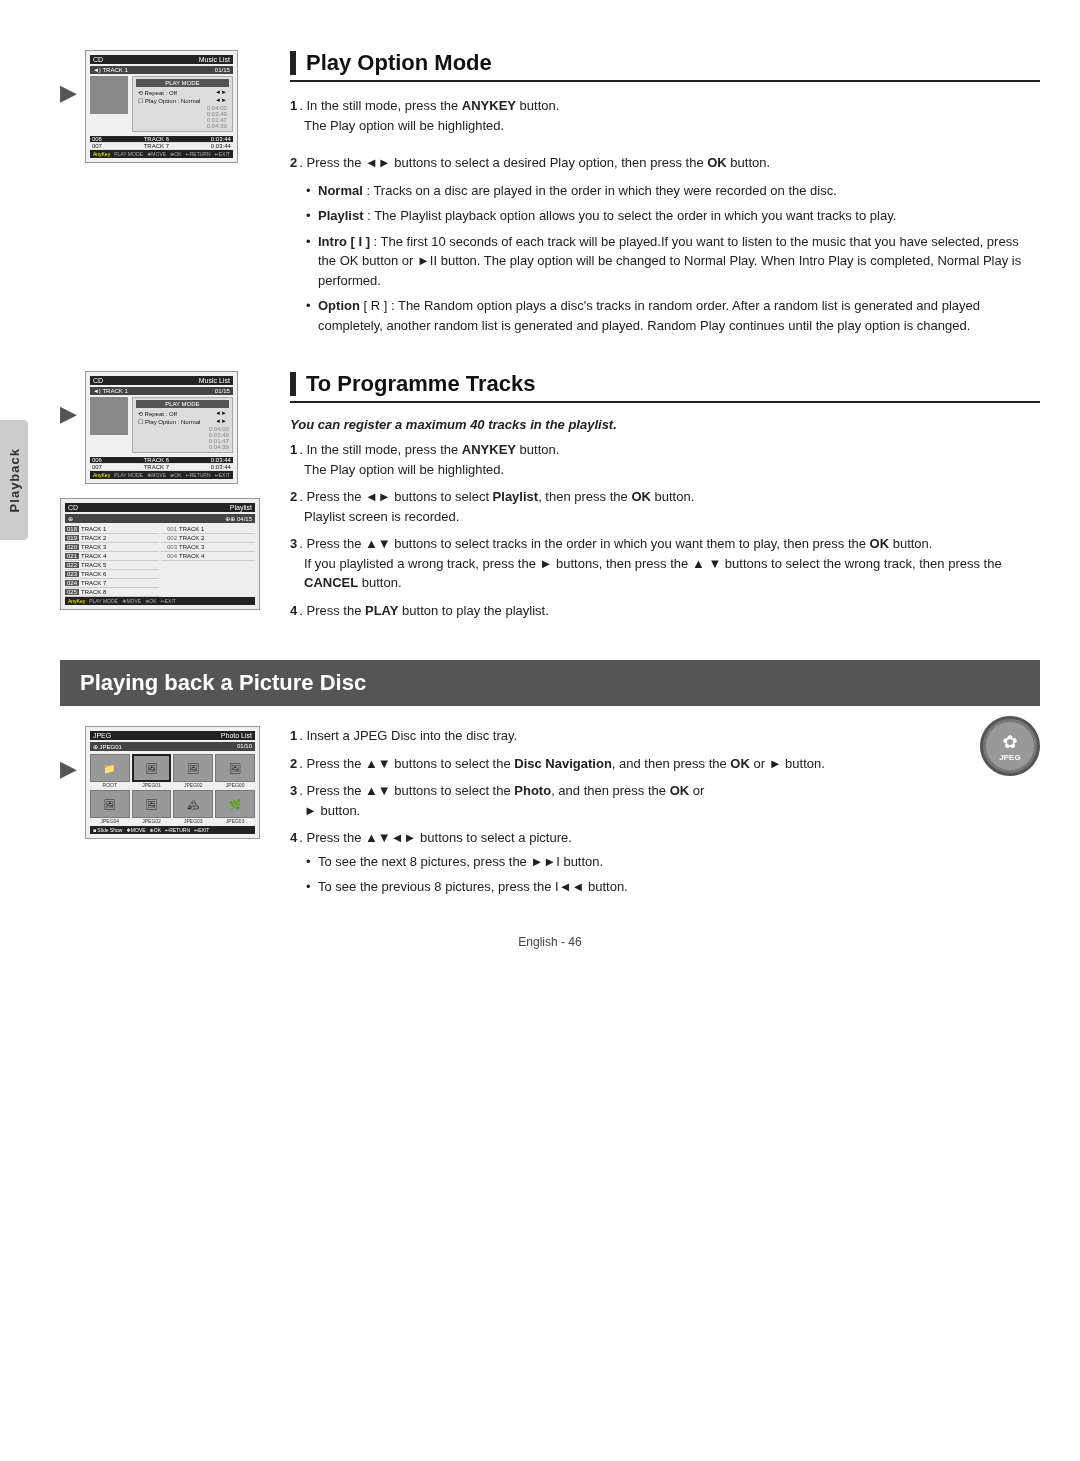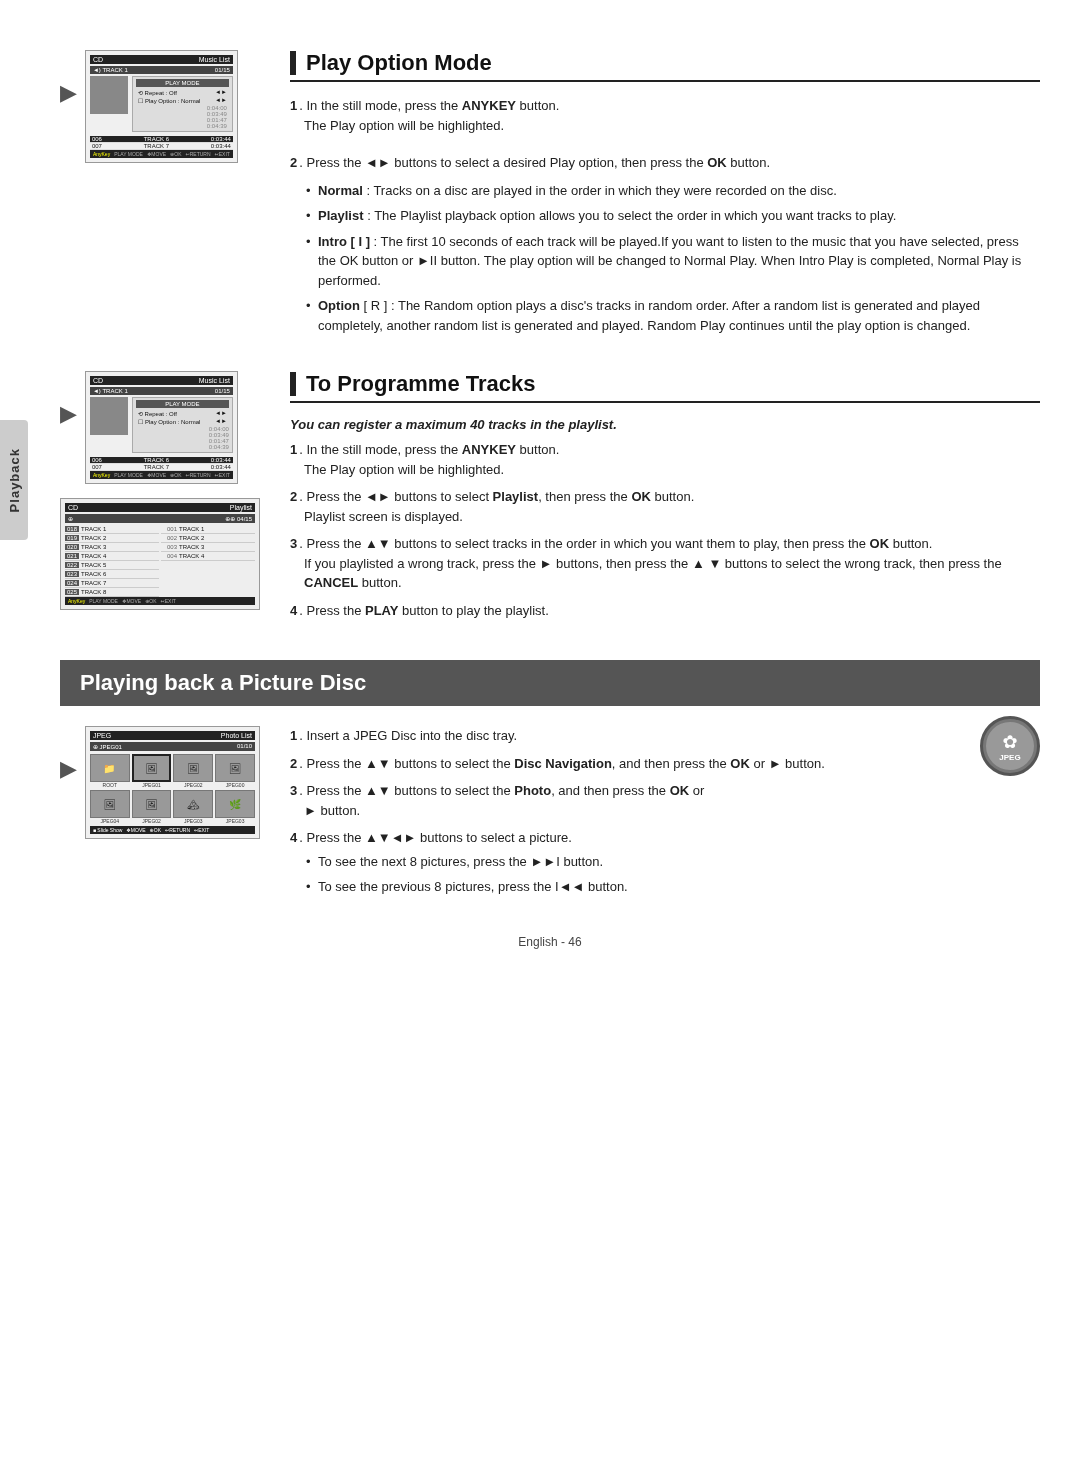--- a/index.html
+++ b/index.html
@@ -632,21 +632,21 @@
 
         <ol class="instruction-list">
           <li>
             <span class="step-num">1</span>.
             In the still mode, press the <strong>ANYKEY</strong> button.<br>
             <span style="padding-left:14px; display:inline-block;">The Play option will be highlighted.</span>
           </li>
           <li style="margin-top:6px;">
             <span class="step-num">2</span>.
             Press the ◄► buttons to select <strong>Playlist</strong>, then press the <strong>OK</strong> button.<br>
-            <span style="padding-left:14px; display:inline-block;">Playlist screen is displayed.</span>
+            <span style="padding-left:14px; display:inline-block;">Playlist screen is recorded.</span>
           </li>
           <li style="margin-top:6px;">
             <span class="step-num">3</span>.
             Press the ▲▼ buttons to select tracks in the order in which you want them to play, then press the <strong>OK</strong> button.<br>
             <span style="padding-left:14px; display:inline-block;">If you playlisted a wrong track, press the ► buttons, then press the ▲ ▼ buttons to select the wrong track, then press the <strong>CANCEL</strong> button.</span>
           </li>
           <li style="margin-top:6px;">
             <span class="step-num">4</span>.
             Press the <strong>PLAY</strong> button to play the playlist.
           </li>

